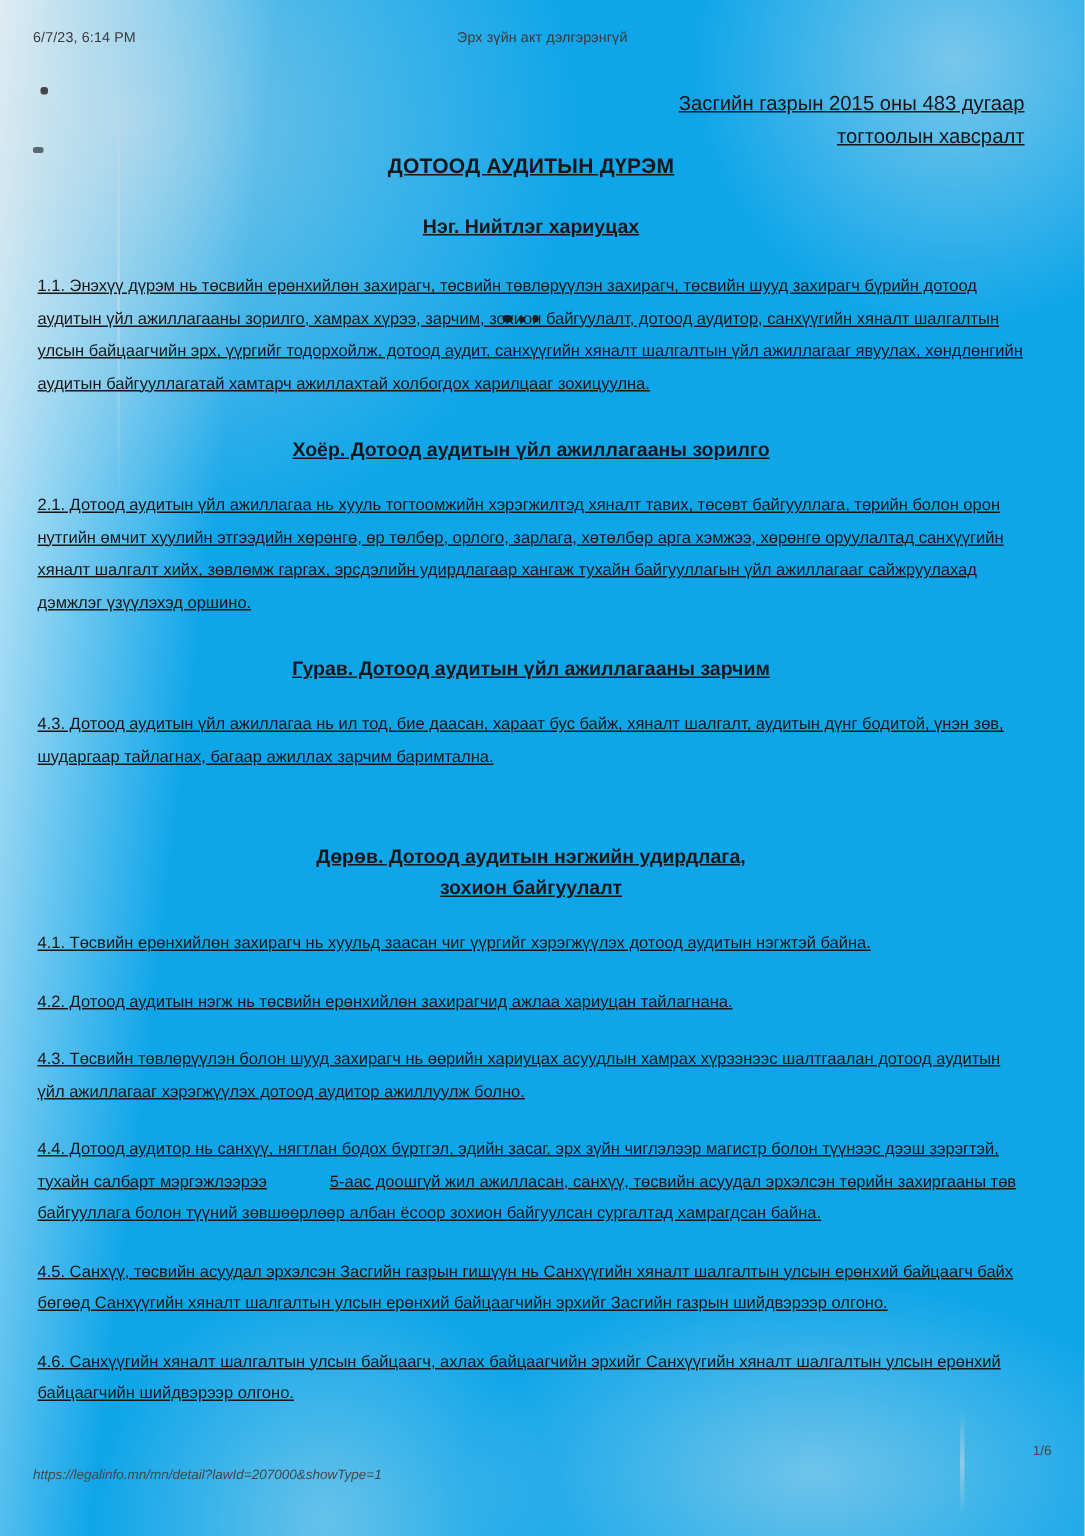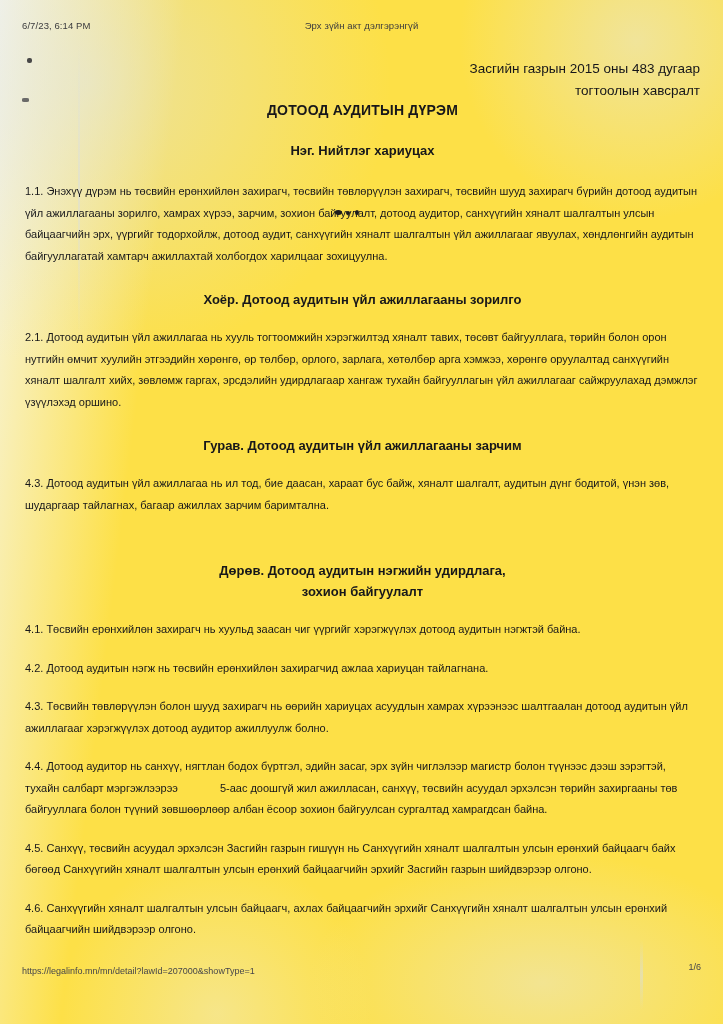--- a/index.html
+++ b/index.html
@@ -5,21 +5,21 @@
   html, body {
     margin: 0;
     padding: 0;
     background: #f4f4f2;
   }
   .page {
     position: relative;
     width: 723px;
     height: 1024px;
     margin: 0 auto;
-    background: #fde047;
+    background: #0ea5e9;
     overflow: hidden;
     font-family: "Liberation Sans", "DejaVu Sans", sans-serif;
     color: #17171a;
     box-sizing: border-box;
   }
   
   .scan-tint {
     position: absolute;
     inset: 0;
     pointer-events: none;
@@ -67,34 +67,36 @@
     bottom: 48px;
     left: 22px;
     right: 22px;
     height: 14px;
     font-size: 9px;
     color: #46464a;
   }
   .browser-footer .ftr-url {
     position: absolute;
     left: 0;
-    top: 4px;
+    top: 16px;
+    font-style: italic;
   }
   .browser-footer .ftr-page {
     position: absolute;
     right: 0;
     top: 0;
   }
 
   
   .doc {
     position: absolute;
     left: 25px;
-    right: 23px;
+    right: 40px;
     top: 58px;
+    text-decoration: underline;
   }
   .decree-ref {
     text-align: right;
     font-size: 13.5px;
     line-height: 22px;
     color: #16161a;
     margin-bottom: 0;
   }
   .decree-ref .line2 {
     display: block;

